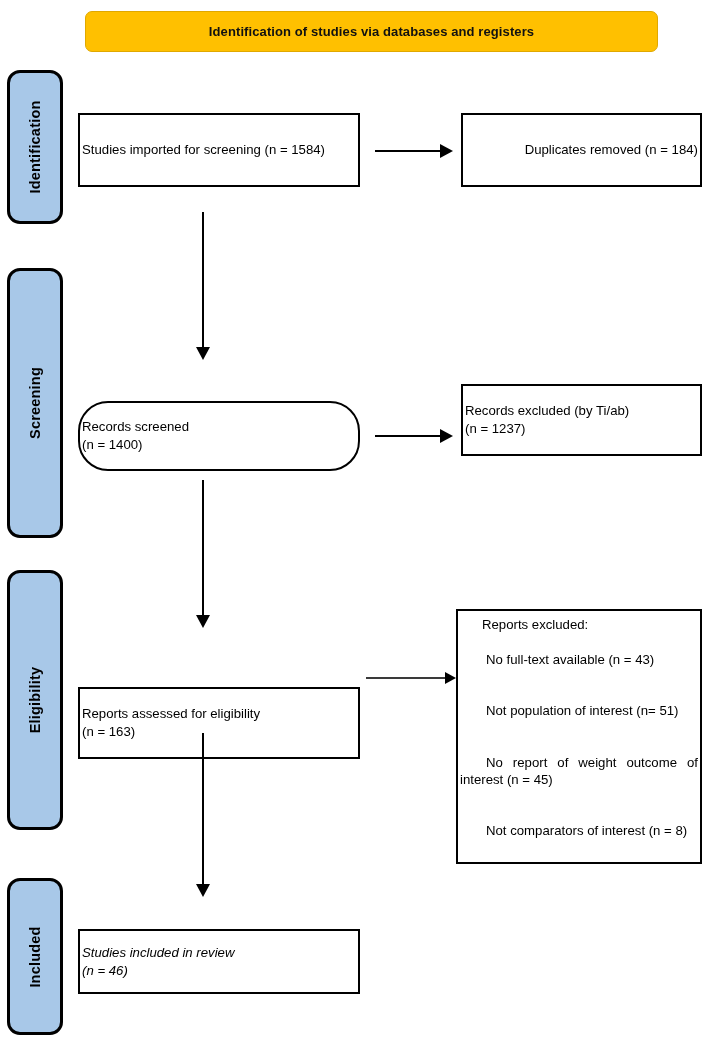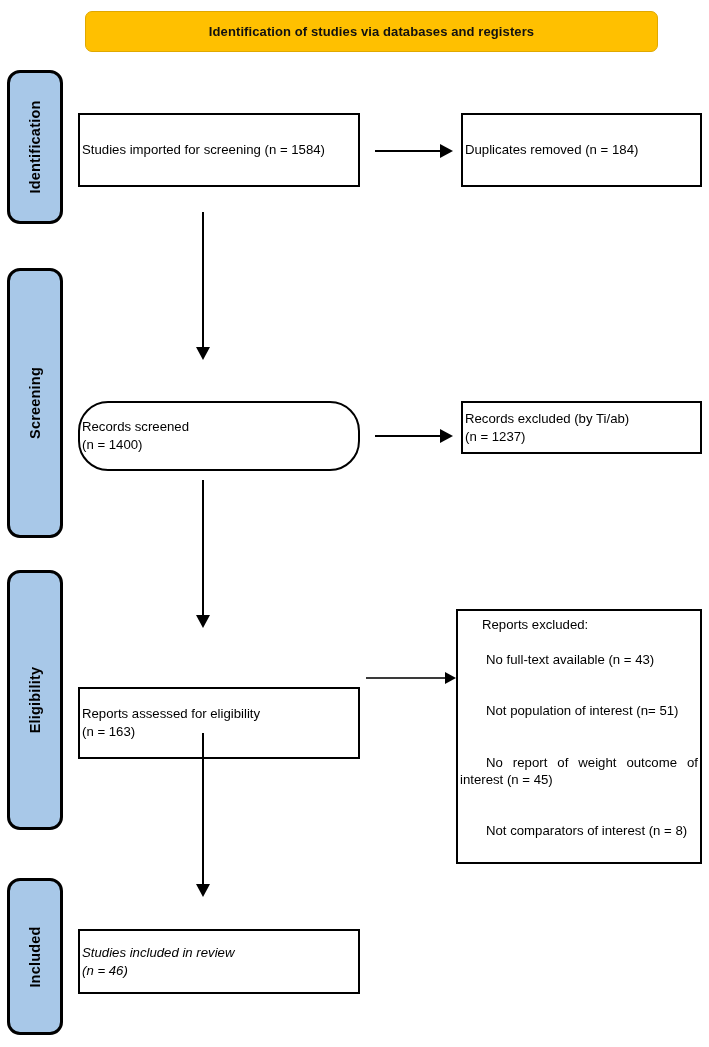--- a/index.html
+++ b/index.html
@@ -178,40 +178,40 @@
 
   <div class="box" style="left:78px; top:113px; width:282px; height:74px;">
     <div class="box-text justify">Studies imported for screening (n = 1584)</div>
   </div>
 
   <div class="arrow-h" style="left:375px; top:143px; width:78px; height:16px;">
     <div class="shaft" style="width:66px;"></div>
     <div class="head"></div>
   </div>
 
-  <div class="box" style="left:461px; top:113px; width:241px; height:74px;">
+  <div class="box" style="left:461px; top:113px; width:241px; height:74px;align-items:flex-end;">
     <div class="box-text">Duplicates removed (n = 184)</div>
   </div>
 
   <div class="arrow-v" style="left:196px; top:212px; width:14px; height:148px;">
     <div class="shaft" style="height:136px;"></div>
     <div class="head"></div>
   </div>
 
   <div class="box" style="left:78px; top:401px; width:282px; height:70px;border-radius:30px;">
     <div class="box-text">Records screened
 (n = 1400)</div>
   </div>
 
   <div class="arrow-h" style="left:375px; top:428px; width:78px; height:16px;">
     <div class="shaft" style="width:66px;"></div>
     <div class="head"></div>
   </div>
 
-  <div class="box" style="left:461px; top:401px; width:241px; height:53px;">
+  <div class="box" style="left:461px; top:384px; width:241px; height:72px;">
     <div class="box-text">Records excluded (by Ti/ab)
 (n = 1237)</div>
   </div>
 
   <div class="arrow-v" style="left:196px; top:480px; width:14px; height:148px;">
     <div class="shaft" style="height:136px;"></div>
     <div class="head"></div>
   </div>
 
   <div class="box" style="left:78px; top:643px; width:282px; height:72px;margin-top:44px;">

